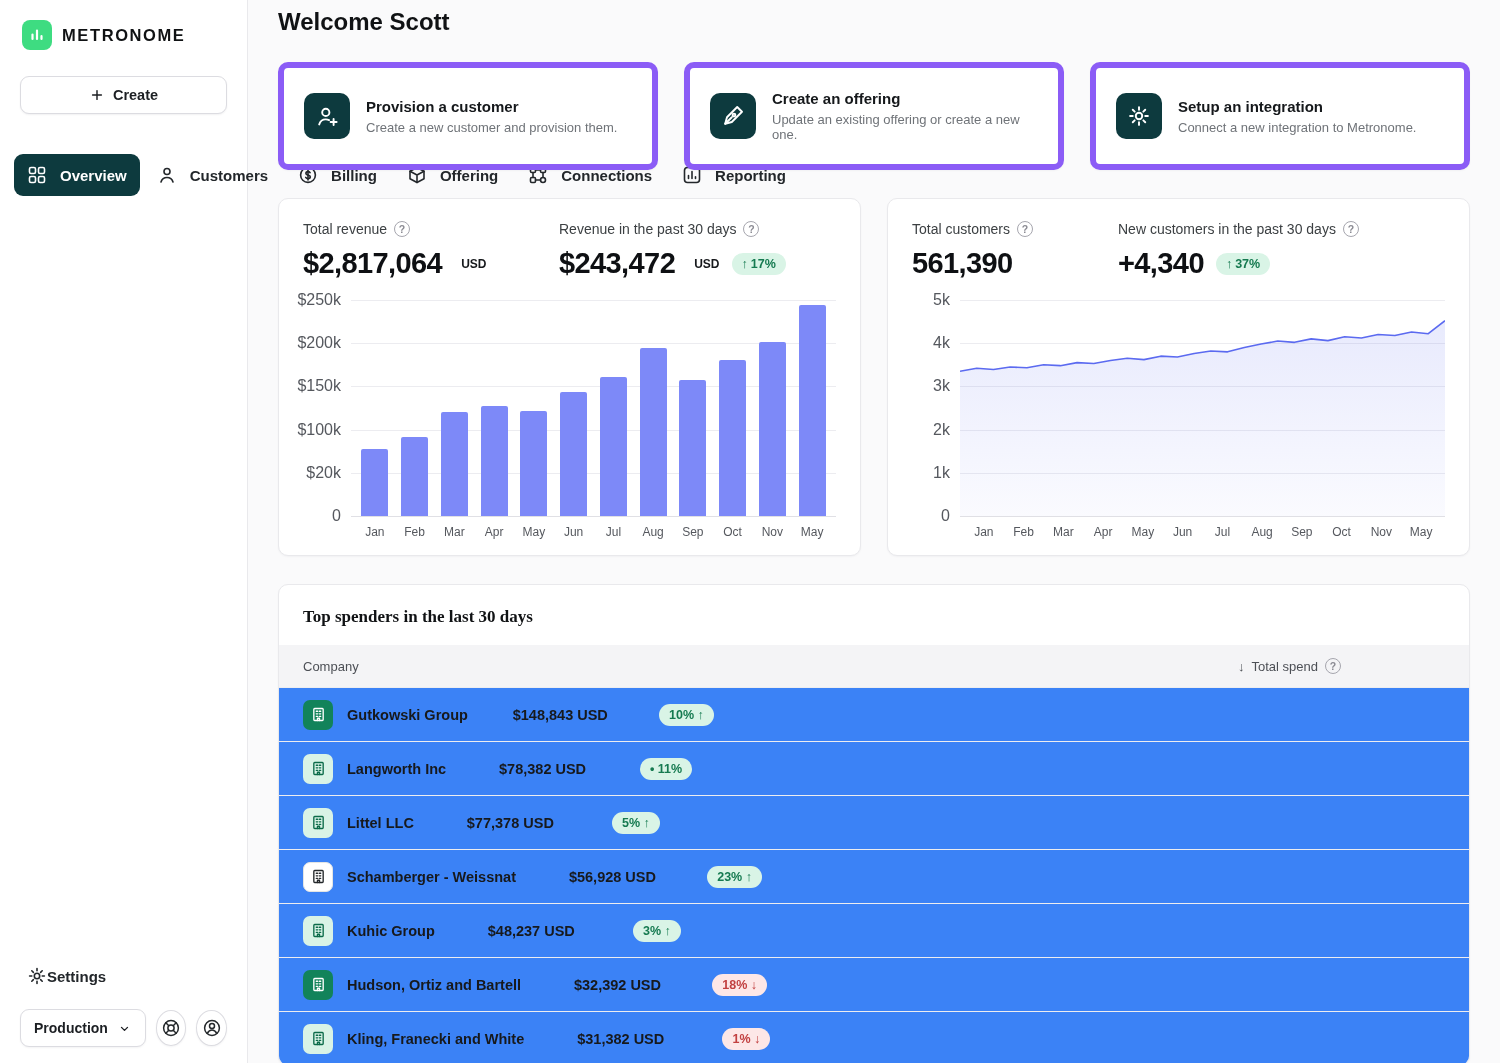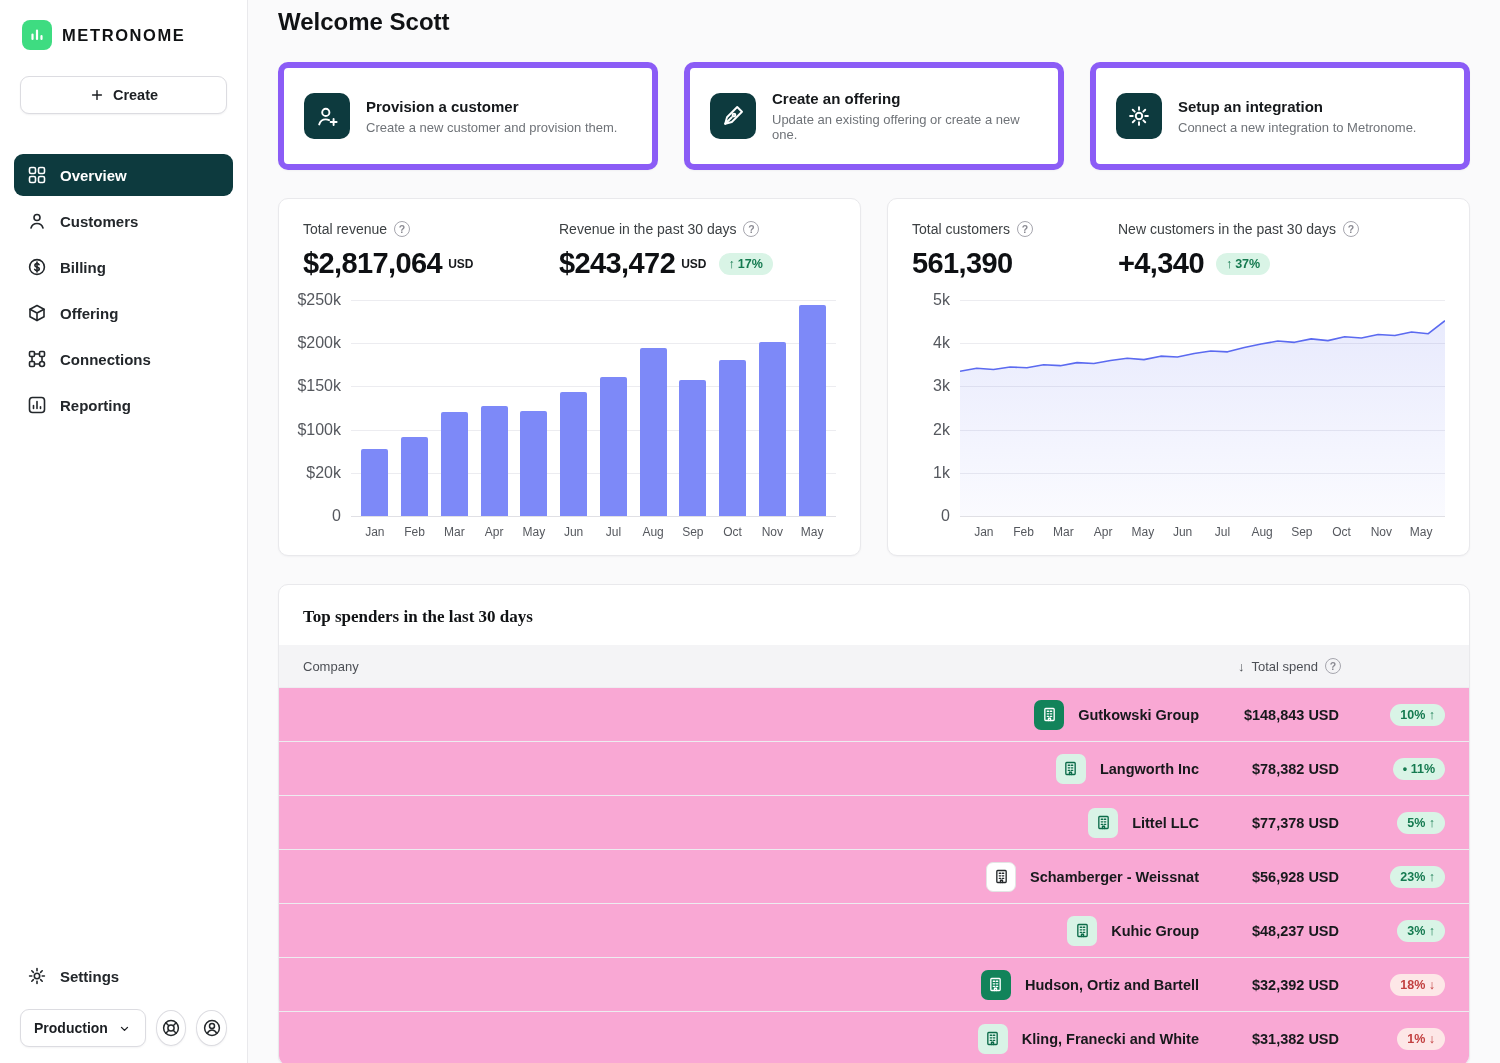--- a/index.html
+++ b/index.html
@@ -24,31 +24,31 @@
   .brand-name { font-weight:700; font-size:16.5px; letter-spacing:1.6px; color:#101214; }
 
   .create-btn {
     margin:24px 20px 0; height:38px; border-radius:9px; border:1px solid #dcdce1;
     background:#fff; display:flex; align-items:center; justify-content:center; gap:8px;
     font-size:14.5px; font-weight:600; color:#1c1f23; cursor:pointer;
     box-shadow:0 1px 2px rgba(16,24,40,.06); font-family:inherit;
   }
   .create-btn svg { width:16px; height:16px; }
 
-  .nav { margin-top:40px; padding:0 14px; display:flex; flex-direction:column; gap:4px; }
+  .nav { margin-top:40px; padding:0 14px; display:flex; flex-direction:row; gap:4px; }
   .nav-item {
     display:flex; align-items:center; gap:13px; height:42px; padding:0 13px;
     border-radius:9px; font-size:15px; font-weight:600; color:#23272b; cursor:pointer;
   }
   .nav-item svg { width:20px; height:20px; flex-shrink:0; }
   .nav-item.active { background:#0d3a3e; color:#fff; }
   .sidebar-spacer { flex:1; }
 
   .settings-item {
-    display:flex; align-items:center; gap:13px; height:42px; margin:0 14px 12px;
+    display:flex; align-items:center; height:42px; margin:0 14px 12px;
     padding:0 13px; border-radius:9px; font-size:15px; font-weight:600; color:#23272b; cursor:pointer;
   }
   .settings-item svg { width:20px; height:20px; }
 
   .env-row { display:flex; align-items:center; gap:10px; padding:0 20px; }
   .env-btn {
     height:38px; padding:0 13px; border:1px solid #dcdce1; border-radius:9px; background:#fff;
     display:flex; align-items:center; gap:9px; font-size:14px; font-weight:600; color:#1c1f23;
     cursor:pointer; box-shadow:0 1px 2px rgba(16,24,40,.05); font-family:inherit;
   }
@@ -84,21 +84,21 @@
   .chart-card { flex:1; padding:22px 24px 16px; }
   .stats { display:flex; gap:46px; }
   .stat-label { display:flex; align-items:center; gap:7px; font-size:14px; color:#3c4043; font-weight:500; }
   .help {
     width:16px; height:16px; border-radius:50%; border:1.3px solid #a6a6ae; color:#8b8b93;
     font-size:10.5px; font-weight:700; display:inline-flex; align-items:center; justify-content:center;
     cursor:pointer; flex-shrink:0;
   }
   .stat-value-row { display:flex; align-items:center; margin-top:10px; }
   .stat-value { font-size:29px; font-weight:800; color:#0e1013; letter-spacing:-0.6px; }
-  .unit { font-size:12px; font-weight:700; margin-left:6px; color:#17191c; }
+  .unit { font-size:12px; font-weight:700; margin-left:19px; color:#17191c; }
   .pill {
     display:inline-flex; align-items:center; gap:3px; padding:4px 10px; border-radius:999px;
     font-size:12.5px; font-weight:600; white-space:nowrap;
   }
   .pill.green { background:#d9f4e6; color:#157a50; }
   .pill.red { background:#fde7e7; color:#c24040; }
   .stat-badge { margin-left:12px; }
 
   .chart-wrap { display:flex; margin-top:20px; }
   .y-axis { position:relative; width:48px; height:216px; flex-shrink:0; }
@@ -120,22 +120,22 @@
   
   .table-card { margin-top:28px; overflow:hidden; }
   .table-title { font-size:17px; font-weight:700; color:#101214; margin:0; padding:22px 24px 18px;font-family:Liberation Serif, serif; }
   .thead {
     display:flex; align-items:center; justify-content:space-between; background:#f4f4f6;
     padding:0 24px; height:42px; font-size:13px; color:#4c4f55;
   }
   .thead-right { display:flex; align-items:center; gap:7px; margin-right:104px; cursor:pointer; }
   .sort-arrow { font-size:13px; color:#4c4f55; }
   .trow {
-    display:flex; align-items:center; justify-content:flex-end; padding:0 24px;
-    height:54px; border-top:1px solid #ededf0; background:#f9a8d4; cursor:pointer;
+    display:flex; align-items:center; justify-content:flex-start; padding:0 24px;
+    height:54px; border-top:1px solid #ededf0; background:#3b82f6; cursor:pointer;
   }
   .trow-left { display:flex; align-items:center; gap:14px; }
   .company-icon { width:30px; height:30px; border-radius:7px;
     display:flex; align-items:center; justify-content:center; flex-shrink:0; }
   .company-icon svg { width:17px; height:17px; }
   .company-icon.dark { background:#12835a; color:#ffffff; }
   .company-icon.light { background:#d9f3e6; color:#0c6b49; }
   .company-icon.plain { background:#ffffff; border:1px solid #e3e5e4; color:#24282b; }
   .company { font-size:14.5px; font-weight:600; color:#17191c; }
   .trow-right { display:flex; align-items:center; }

